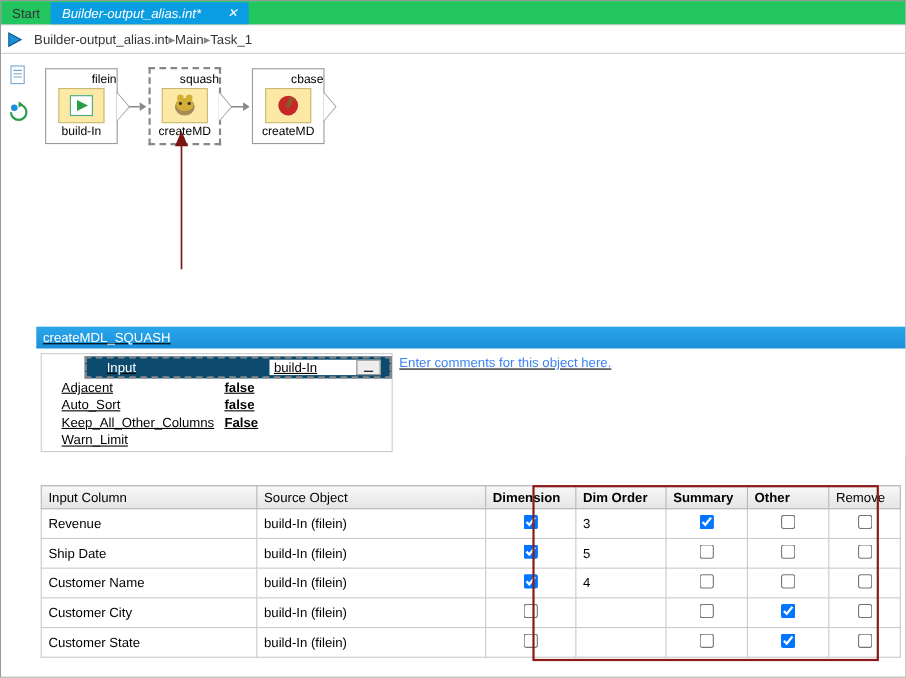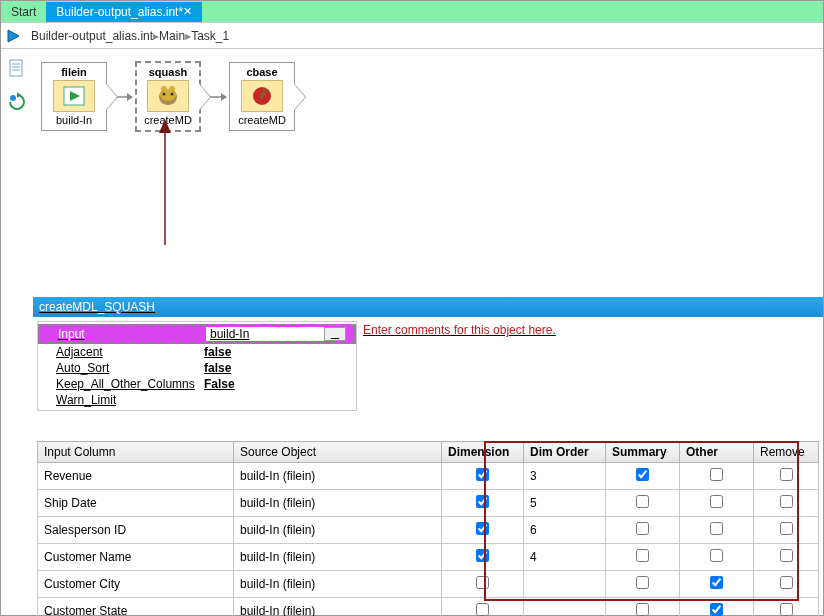--- a/index.html
+++ b/index.html
@@ -1,62 +1,62 @@
 <!DOCTYPE html>
 <html><head>
 <meta charset="utf-8">
 <style>
 * { margin: 0; padding: 0; box-sizing: border-box; }
 body { font-family: "Segoe UI", Tahoma, sans-serif; font-size: 12px; color: #000; background: #fff; overflow: hidden; }
 .app { width: 824px; height: 616px; border: 1px solid #999; position: relative; display: flex; flex-direction: column; }
 
 
-.tabstrip { height: 22px; background: #86efac; display: flex; align-items: flex-end; border-bottom: 1px solid #ccc; }
+.tabstrip { height: 22px; background: #22c55e; display: flex; align-items: flex-end; border-bottom: 1px solid #ccc; }
 .tab { padding: 3px 10px; font-size: 12px; cursor: pointer; }
 .tab.inactive { color: #333; }
-.tab.active { background: #0a9de2; color: #fff; display: flex; align-items: flex-start; gap: 0; }
+.tab.active { background: #0a9de2; color: #fff; display: flex; align-items: flex-start; gap: 24px; font-style: italic; }
 .close-x { font-size: 11px; }
 
 
 .bcwrap { display: flex; align-items: center; height: 26px; border-bottom: 1px solid #ccc; background: #fff; }
 .runicon { width: 24px; display: flex; align-items: center; justify-content: center; }
 .breadcrumb { display: flex; gap: 0; padding-left: 6px; color: #333; }
 .bcsep { color: #888; }
 
 
 .main { flex: 1; display: flex; min-height: 0; }
 .lefticons { width: 32px; display: flex; flex-direction: column; align-items: center; gap: 10px; padding-top: 10px; background: #fff; }
 .canvas { flex: 1; position: relative; background: #fff; }
 
 
 .flow { position: absolute; top: 12px; left: 8px; display: flex; align-items: center; }
 .node { width: 66px; text-align: center; font-size: 11px; }
-.node .title { font-weight: bold; padding: 1px 0; }
+.node .title { font-weight: normal; padding: 1px 0; text-align: right; }
 .node .iconbox { width: 42px; height: 32px; margin: 1px auto; background: #fde9a6; border: 1px solid #c9b877; display: flex; align-items: center; justify-content: center; }
 .node .sub { padding: 1px 0; }
 .node-border { border: 1px solid #999; padding: 2px 0 3px 0; position: relative; }
 .sel { border: 2px dashed #888; }
 .arrowconn { width: 28px; height: 20px; display: flex; align-items: center; justify-content: center; }
 .chev { position: absolute; right: -12px; top: 50%; transform: translateY(-50%); width: 0; height: 0; border-top: 14px solid transparent; border-bottom: 14px solid transparent; border-left: 12px solid #999; }
 .chev::after { content: ""; position: absolute; left: -12px; top: -13px; width: 0; height: 0; border-top: 13px solid transparent; border-bottom: 13px solid transparent; border-left: 11px solid #fff; }
 
 
 .ptr { position: absolute; left: 112px; top: 70px; }
 
 
 .panel { position: absolute; left: 0; right: 0; top: 248px; text-decoration: underline; }
 .panel-title { background: linear-gradient(#2aa6ea,#1b8fd9); color: #fff; font-size: 12px; padding: 3px 6px; }
 .panel-body { display: flex; background: #fff; }
 .proplist { width: 320px; border: 1px solid #ccc; margin: 4px 0 4px 4px; padding: 2px 0; }
 .proprow { display: flex; font-size: 12px; padding: 1px 6px; }
-.proprow.sel { background: #d946ef; color: #fff; }
+.proprow.sel { background: #0c4a6e; color: #fff; margin-left: 39px; }
 .propkey { width: 160px; padding-left: 12px; }
 .propval { flex: 1; }
 .propbtn { width: 22px; text-align: center; border: 1px solid #999; background: #eee; font-size: 10px; margin-right: 2px; }
-.comment { flex: 1; padding: 6px; color: #b91c1c; }
+.comment { flex: 1; padding: 6px; color: #3b82f6; }
 
 
 .gridwrap { position: absolute; left: 4px; right: 4px; bottom: 4px; top: 392px; }
 table.grid { width: 100%; border-collapse: collapse; font-size: 12px; }
 .grid th { background: linear-gradient(#f7f7f7,#e5e5e5); border: 1px solid #b5b5b5; padding: 3px 6px; text-align: left; font-weight: normal; }
 .grid td { border: 1px solid #c9c9c9; padding: 5px 6px; height: 22px; }
 .grid th.hi { font-weight: bold; }
 .c-center { text-align: center; }
 .chk { width: 13px; height: 13px; }
 .hlbox { position: absolute; top: 0; left: 447px; width: 315px; bottom: 10px; border: 2px solid #8b1a1a; pointer-events: none; }
@@ -238,29 +238,20 @@
               <tr>
                 <td>Ship Date</td>
                 <td>build-In (filein)</td>
                 <td class="c-center"><input type="checkbox" class="chk" checked="" style=""></td>
                 <td>5</td>
                 <td class="c-center"><input type="checkbox" class="chk" style=""></td>
                 <td class="c-center"><input type="checkbox" class="chk" style=""></td>
                 <td class="c-center"><input type="checkbox" class="chk" style=""></td>
               </tr>
               <tr>
-                <td>Salesperson ID</td>
-                <td>build-In (filein)</td>
-                <td class="c-center"><input type="checkbox" class="chk" checked="" style=""></td>
-                <td>6</td>
-                <td class="c-center"><input type="checkbox" class="chk" style=""></td>
-                <td class="c-center"><input type="checkbox" class="chk" style=""></td>
-                <td class="c-center"><input type="checkbox" class="chk" style=""></td>
-              </tr>
-              <tr>
                 <td>Customer Name</td>
                 <td>build-In (filein)</td>
                 <td class="c-center"><input type="checkbox" class="chk" checked="" style=""></td>
                 <td>4</td>
                 <td class="c-center"><input type="checkbox" class="chk" style=""></td>
                 <td class="c-center"><input type="checkbox" class="chk" style=""></td>
                 <td class="c-center"><input type="checkbox" class="chk" style=""></td>
               </tr>
               <tr>
                 <td>Customer City</td>

